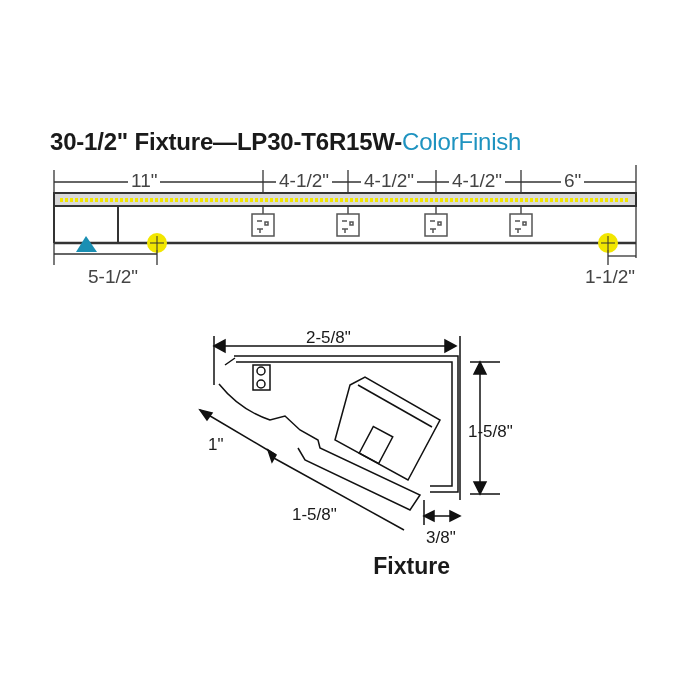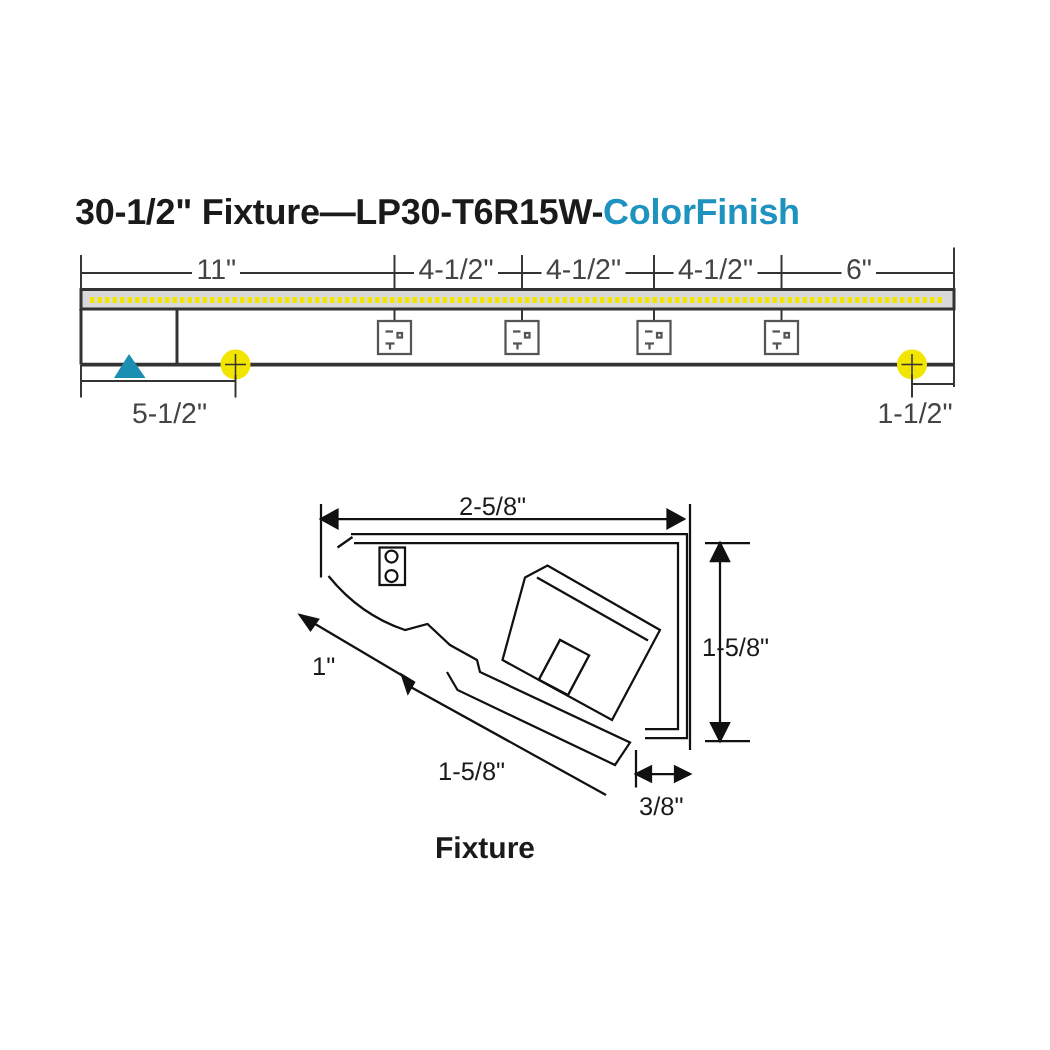--- a/index.html
+++ b/index.html
@@ -1,20 +1,20 @@
 <!DOCTYPE html>
 <html><head>
 <meta charset="utf-8">
 <style>
   html, body { margin:0; padding:0; background:#ffffff; }
   body { width:700px; height:700px; position:relative; overflow:hidden; font-family:"Liberation Sans", sans-serif; }
   .title { position:absolute; left:50px; top:128px; font-size:24px; font-weight:bold; color:#1a1a1a; letter-spacing:-0.2px; white-space:nowrap; }
-  .title .accent { color:#1e93c0; font-weight:bold; }
+  .title .accent { color:#1e93c0; font-weight:normal; }
   .dim { position:absolute; font-size:19px; color:#444; background:#fff; padding:0 3px; line-height:20px; white-space:nowrap; }
-  .caption { position:absolute; left:290px; top:555px; width:160px; text-align:left; font-size:20px; font-weight:bold; color:#1a1a1a; line-height:22px; }
+  .caption { position:absolute; left:290px; top:555px; width:160px; text-align:right; font-size:23px; font-weight:bold; color:#1a1a1a; line-height:22px; }
   svg { position:absolute; left:0; top:0; }
   .csdim { position:absolute; font-size:17px; color:#1a1a1a; white-space:nowrap; }
 </style>
 </head>
 <body>
 
 <div class="title"><span>30-1/2" Fixture—LP30-T6R15W-</span><span class="accent">ColorFinish</span></div>
 
 <svg width="700" height="700">
 

